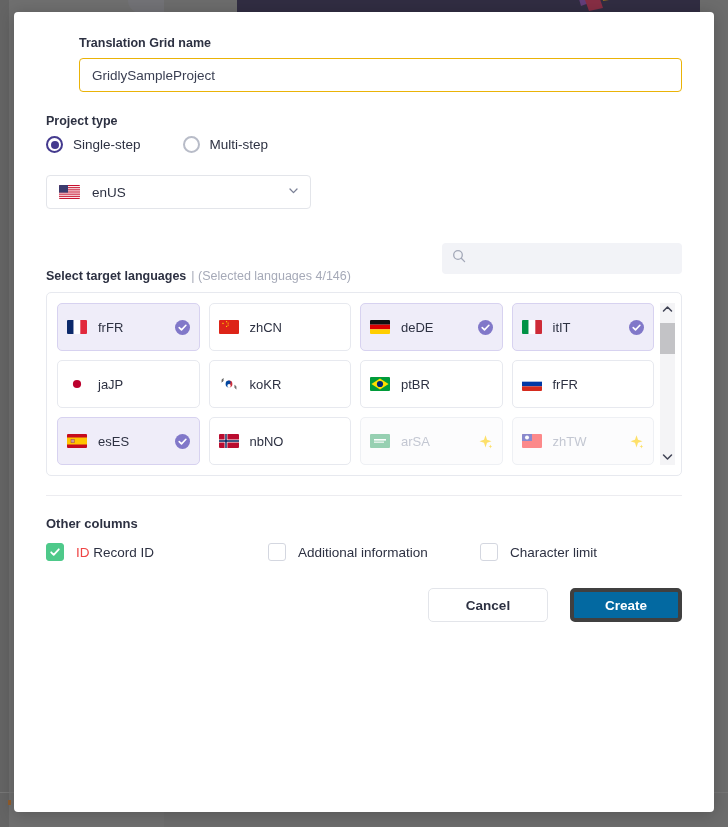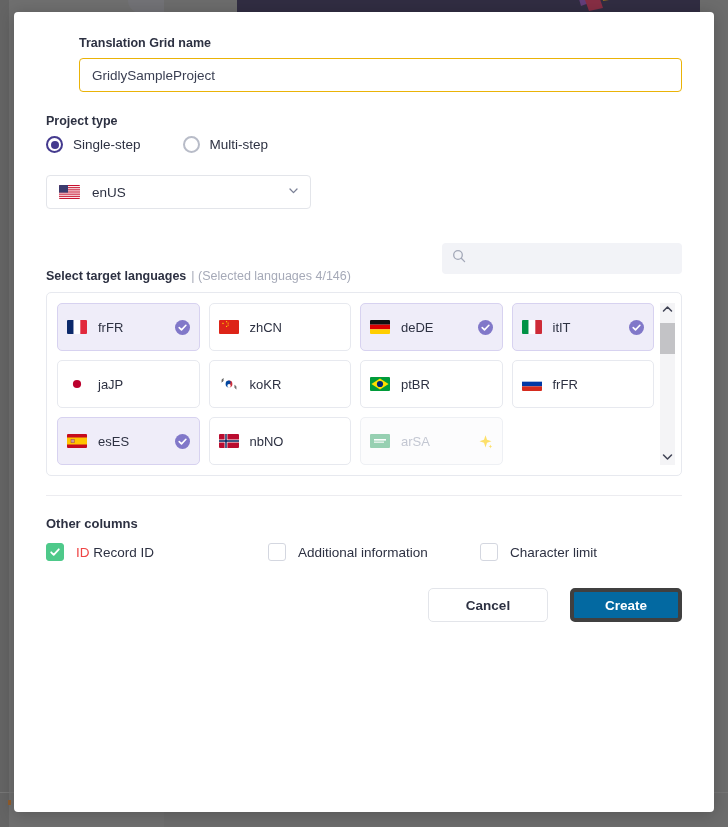--- a/index.html
+++ b/index.html
@@ -456,20 +456,36 @@
         </span>
         <span class="chip-label">arSA</span>
         <span class="chip-end">
           <svg class="sparkle" viewBox="0 0 15 15">
             <path d="M7.5 1.2 L9 5.8 L13.5 7.3 L9 8.8 L7.5 13.4 L6 8.8 L1.5 7.3 L6 5.8 Z" fill="#fde06a"></path>
             <path d="M12.4 10.6 L12.9 12 L14.3 12.5 L12.9 13 L12.4 14.4 L11.9 13 L10.5 12.5 L11.9 12 Z" fill="#fde06a"></path>
           </svg>
         </span>
       </div>
 
+      <div class="chip disabled">
+        <span class="chip-flag">
+          <svg viewBox="0 0 20 14" width="20" height="14">
+            <rect width="20" height="14" fill="#fe0000"></rect>
+            <rect width="10" height="7" fill="#000095"></rect>
+            <circle cx="5" cy="3.5" r="2" fill="#ffffff"></circle>
+          </svg>
+        </span>
+        <span class="chip-label">zhTW</span>
+        <span class="chip-end">
+          <svg class="sparkle" viewBox="0 0 15 15">
+            <path d="M7.5 1.2 L9 5.8 L13.5 7.3 L9 8.8 L7.5 13.4 L6 8.8 L1.5 7.3 L6 5.8 Z" fill="#fde06a"></path>
+            <path d="M12.4 10.6 L12.9 12 L14.3 12.5 L12.9 13 L12.4 14.4 L11.9 13 L10.5 12.5 L11.9 12 Z" fill="#fde06a"></path>
+          </svg>
+        </span>
+      </div>
 
     </div>
 
     <div class="scrollbar">
       <span class="sb-arrow">
         <svg width="11" height="8" viewBox="0 0 11 8">
             <path d="M1.5 6 L5.5 2 L9.5 6" fill="none" stroke="#3f4354" stroke-width="1.5" stroke-linecap="round" stroke-linejoin="round"></path>
           </svg>
       </span>
       <span class="sb-track">

